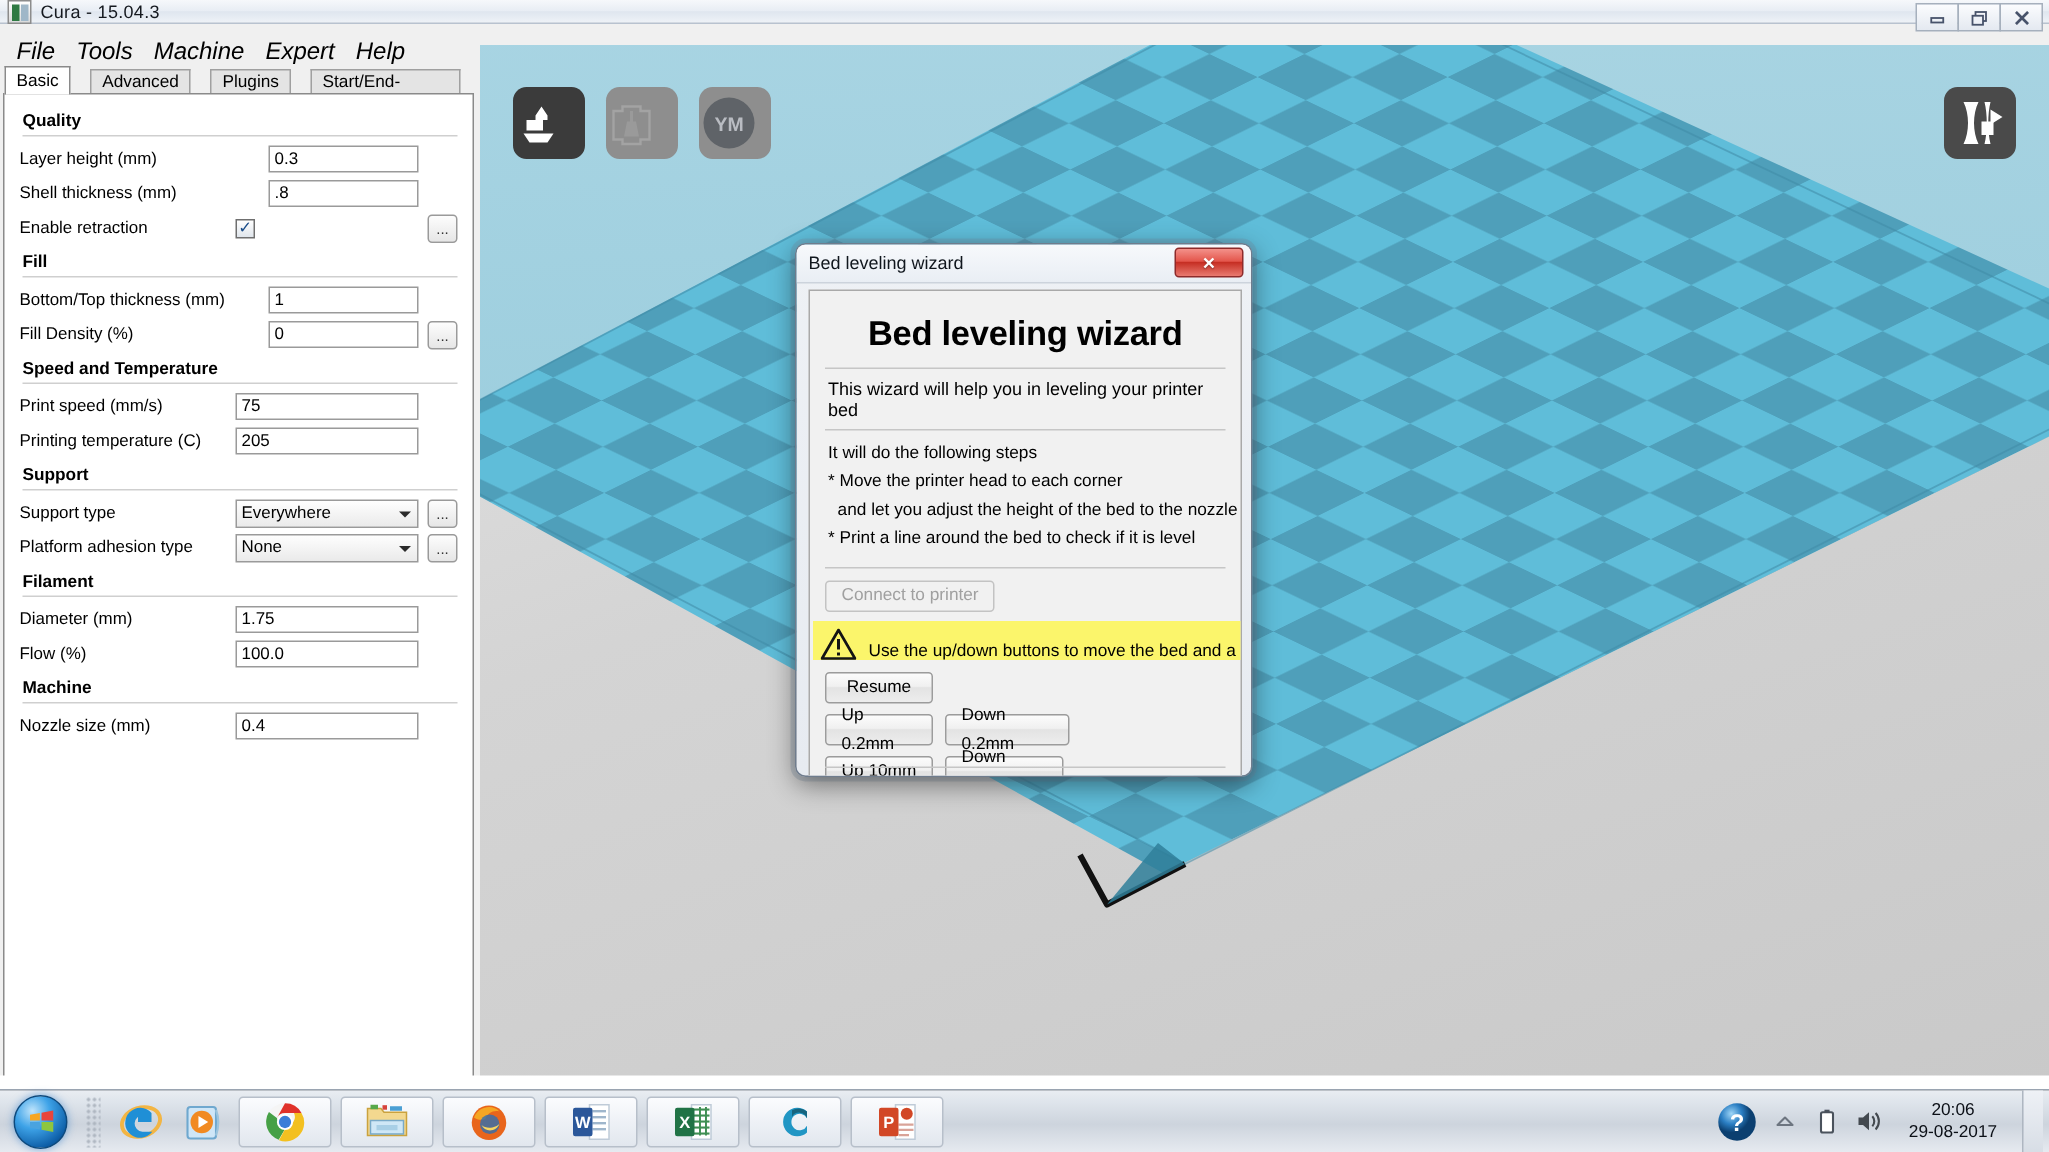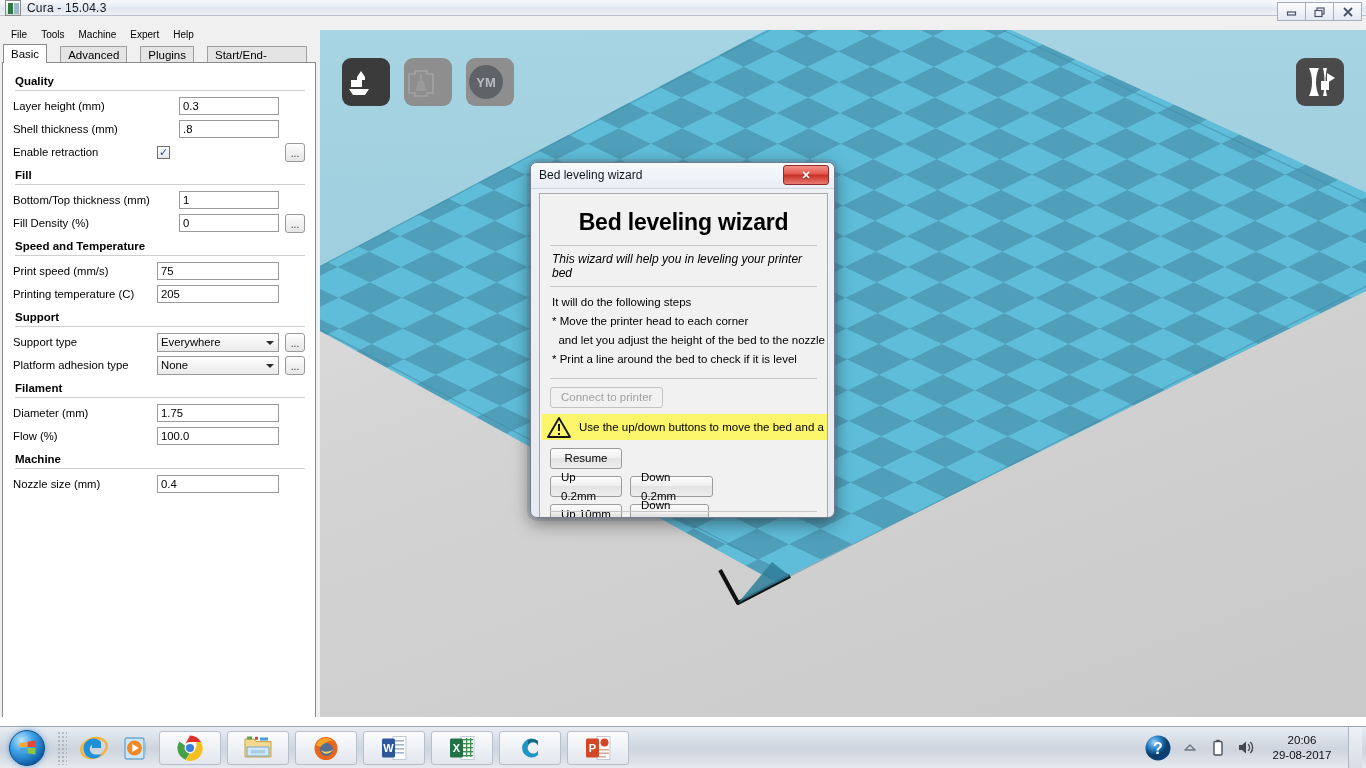--- a/index.html
+++ b/index.html
@@ -57,21 +57,21 @@
   }
   .win-btn svg { display:block; }
 
   
   .menubar {
     position: absolute; left: 0; top: 25px; width: 1366px; height: 19px;
     background: #f0f0f0;
     display: flex; align-items: center; padding-left: 4px;
   }
   .menu-item {
-    padding: 16px 7px; font-size: 10px; color: #000; line-height: 13px;
+    padding: 16px 7px; font-size: 16px; color: #000; line-height: 13px; font-style: italic;
   }
 
   
   #left-panel {
     position: absolute; left: 0; top: 44px; width: 320px; height: 682px;
     background: #f0f0f0;
   }
   .tabstrip {
     position: absolute; left: 0; top: 0; height: 19px; width: 320px;
     display: flex; align-items: flex-end; padding-left: 3px;
@@ -190,38 +190,38 @@
   .dlg-body {
     position: absolute; left: 8px; top: 30px; width: 289px; height: 366px;
     background: #f1f1f1; border: 1px solid #a9a9a9;
     padding: 8px 10px;
   }
   .dlg-h1 {
     text-align: center; font-size: 23px; font-weight: bold;
     margin: 7px 0 9px 0; letter-spacing: -.2px;
   }
   .hr { height: 1px; background: #c6c6c6; margin: 6px 0; }
-  .dlg-sub { font-size: 12px; margin: 2px 0 2px 2px; font-style: italic; }
+  .dlg-sub { font-size: 12px; margin: 2px 0 2px 2px; }
   .dlg-steps { font-size: 11.5px; line-height: 19px; margin-left: 2px; }
   .btn {
     border: 1px solid #9c9c9c; border-radius: 3px;
     background: linear-gradient(180deg,#fcfcfc 0%,#f0f0f0 45%,#e3e3e3 50%,#ededed 100%);
     font-size: 11.5px; color: #000; height: 21px; line-height: 19px;
     padding: 0 10px; display: inline-flex; align-items: center; justify-content: center;
     font-family: "Liberation Sans", sans-serif;
   }
   .btn.disabled { color: #a0a0a0; background: #f1f1f1; border-color: #c3c3c3; }
   .btn.default {
     border: 1px solid #3c9bd6;
     background: linear-gradient(180deg,#f4fbff 0%,#dcf0fb 45%,#c8e7f8 50%,#ecf8ff 100%);
     box-shadow: 0 0 0 1px #bfe3f7 inset;
   }
   #warn-bar {
     background: #fbf56b; margin: 6px 4px 8px 0; height: 26px;
-    display: flex; align-items: center; padding-left: 5px;
+    display: flex; align-items: flex-end; padding-left: 5px;
     width: 285px; margin-left: -8px; overflow: hidden;
   }
   #warn-bar .wtext { font-size: 11.5px; white-space: nowrap; margin-left: 8px; }
   .btnrow { display: flex; gap: 8px; margin-bottom: 7px; }
   .dlg-footer {
     position: absolute; left: 10px; right: 10px; bottom: 6px;
     display: flex; justify-content: center; gap: 21px; margin-top: 32px;
   }
   .dlg-footer .btn { width: 70px; }
 

